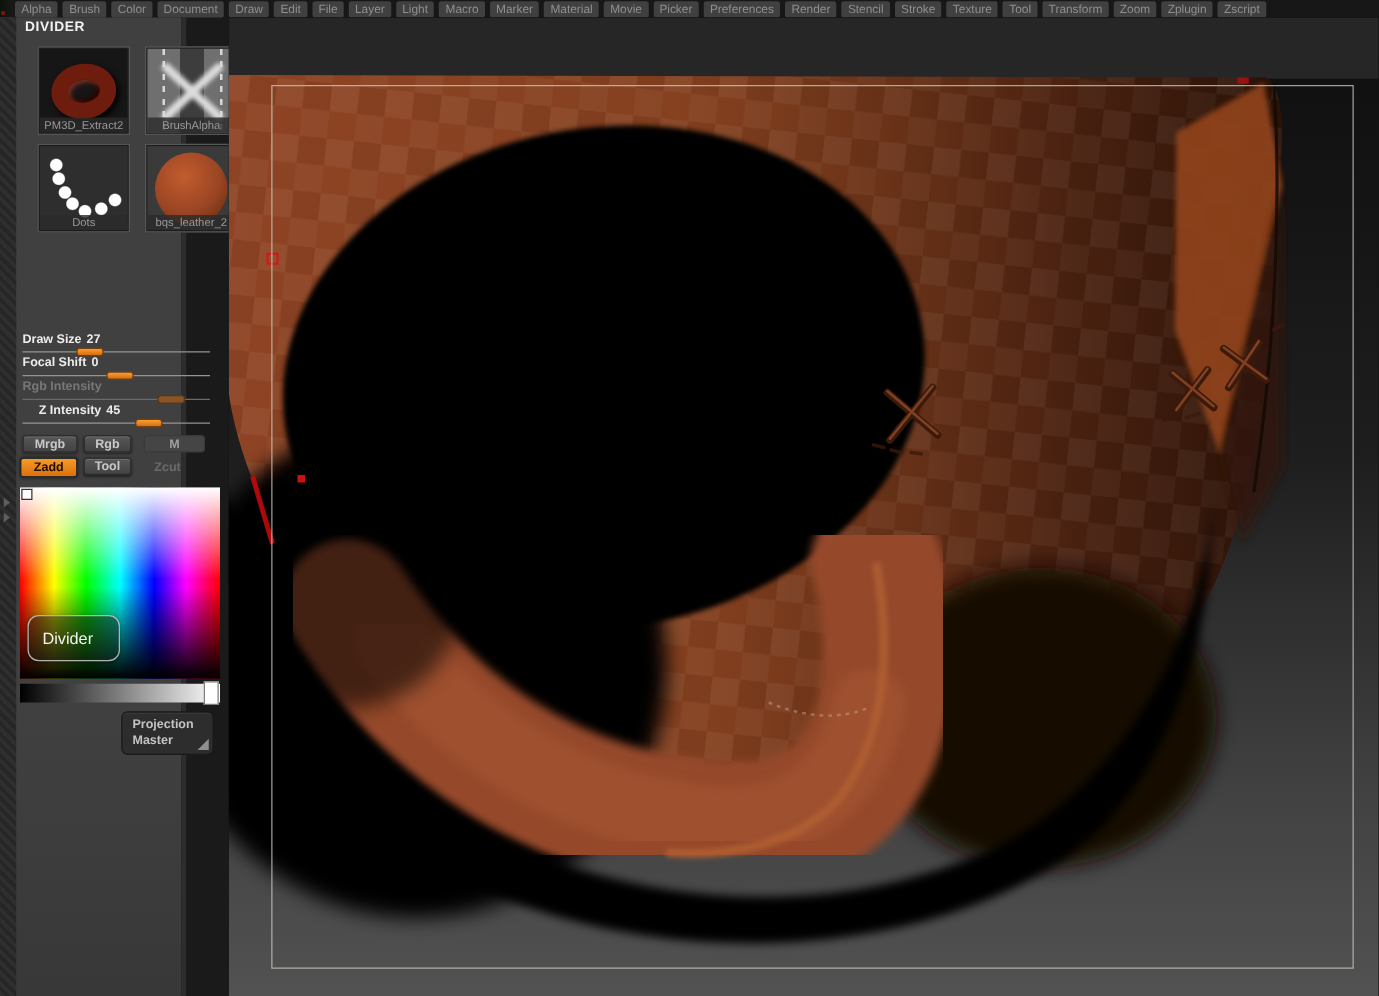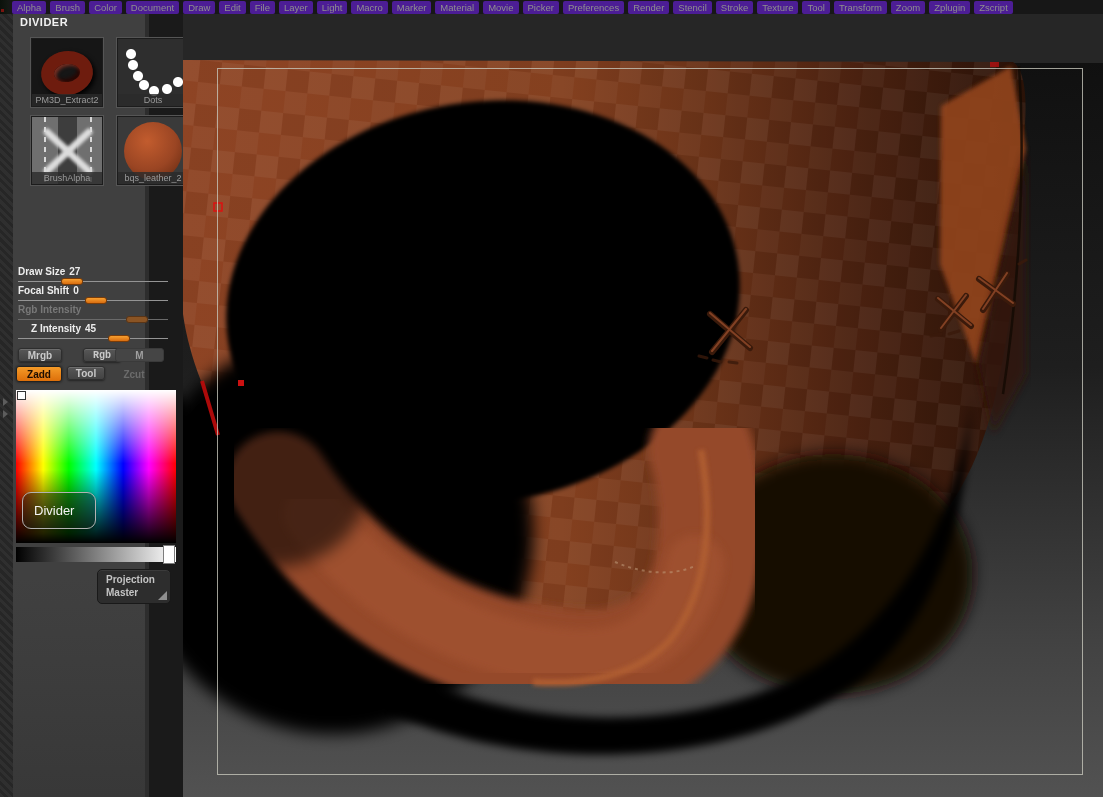--- a/index.html
+++ b/index.html
@@ -6,21 +6,21 @@
   html,body { width:1103px; height:797px; overflow:hidden; background:#1a1a1a;
               font-family:"Liberation Sans", sans-serif; }
   #app { position:relative; width:1103px; height:797px; }
 
   
   #menubar { position:absolute; left:0; top:0; width:1103px; height:14px;
              background:#171717; display:flex; align-items:center; padding-left:12px; }
   #menu-sliver { position:absolute; left:0; top:0; width:9px; height:14px;
                  background:linear-gradient(90deg,#0b110b,#151a15); }
   #menu-sliver i { position:absolute; left:1px; bottom:2px; width:3px; height:3px; background:#7a1410; }
-  .menu-item { font-size:9.5px; color:#8f8f8f; background:#4c1d95; padding:1px 5px;
+  .menu-item { font-size:9.5px; color:#8f8f8f; background:#404040; padding:1px 5px;
                margin-right:4px; border-radius:2px; white-space:nowrap; cursor:default; }
 
   
   #palette { position:absolute; left:0; top:14px; width:149px; height:783px;
              background:linear-gradient(#404040 0 72%, #383838); border-right:4px solid #2d2d2d; }
   #left-strip { position:absolute; left:0; top:0; width:13px; height:100%;
                 background:repeating-linear-gradient(45deg,#2f2f2f 0 3px,#262626 3px 6px); }
   .strip-arrow { position:absolute; left:3px; width:0; height:0;
                  border-top:4px solid transparent; border-bottom:4px solid transparent;
                  border-left:5px solid #5d5d5d; }
@@ -82,21 +82,21 @@
   .btn { position:absolute; height:14px; border-radius:3px; font-size:10px; font-weight:bold;
          text-align:center; line-height:13px; color:#c9c9c9; cursor:default;
          background:linear-gradient(#575757,#434343); border:1px solid #2e2e2e;
          box-shadow:inset 0 1px 0 #6d6d6d, 0 1px 2px rgba(0,0,0,.45); }
   .btn.flat { background:#454545; box-shadow:none; border-color:#3a3a3a; color:#9f9f9f; }
   .btn.active { background:linear-gradient(#f59b28,#dd6f0a); color:#1d0d00;
          border-color:#222; box-shadow:0 0 3px rgba(0,0,0,.6); height:16px; line-height:15px; }
   .btn.disabled { background:transparent; box-shadow:none; border-color:transparent; color:#6b6b6b; }
   #mode-row  { position:absolute; left:0; top:334px; width:183px; height:16px; }
   #mode-row  .btn:nth-child(1){ left:18px;  width:44px; }
-  #mode-row  .btn:nth-child(2){ left:83px;  width:38px;font-family:Liberation Mono, monospace; }
+  #mode-row  .btn:nth-child(2){ left:67px;  width:38px; }
   #mode-row  .btn:nth-child(3){ left:115px; width:49px; }
   #sculpt-row{ position:absolute; left:0; top:352px; width:183px; height:18px; }
   #sculpt-row .btn:nth-child(1){ left:16px;  width:46px; }
   #sculpt-row .btn:nth-child(2){ left:67px;  width:38px; }
   #sculpt-row .btn:nth-child(3){ left:115px; width:38px; height:16px; line-height:15px; }
 
   
   #color-picker { position:absolute; left:16px; top:376px; width:160px; height:153px;
       background:
         linear-gradient(to bottom, #fff 0%, rgba(255,255,255,0) 48%, rgba(0,0,0,0) 52%, #000 100%),
@@ -165,28 +165,28 @@
     <div id="palette-title">DIVIDER</div>
 
     <div id="thumb-grid">
         <div class="thumb">
         <div class="art art-tool-ring">
             <span class="ring"></span>
           </div>
         <div class="label">PM3D_Extract2</div>
       </div>
         <div class="thumb">
+        <div class="art art-alpha-x"></div>
+        <div class="label">BrushAlpha</div>
+      </div>
+        <div class="thumb">
         <div class="art art-stroke-dots">
             <span class="dots"></span>
           </div>
         <div class="label">Dots</div>
-      </div>
-        <div class="thumb">
-        <div class="art art-alpha-x"></div>
-        <div class="label">BrushAlpha</div>
       </div>
         <div class="thumb">
         <div class="art art-texture-sphere">
             <span class="sphere"></span>
           </div>
         <div class="label">bqs_leather_2</div>
       </div>
       </div>
 
     <div id="sliders">

